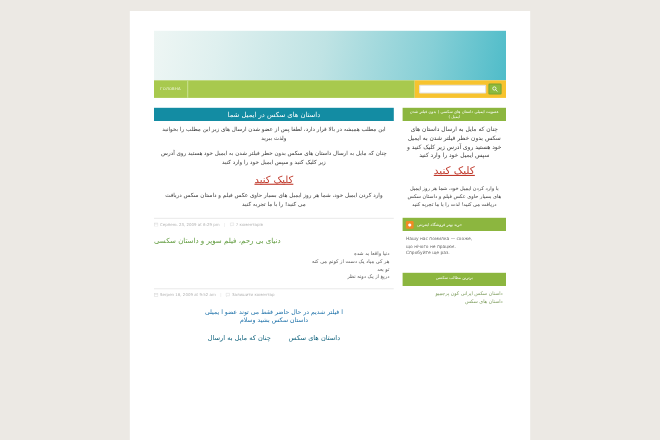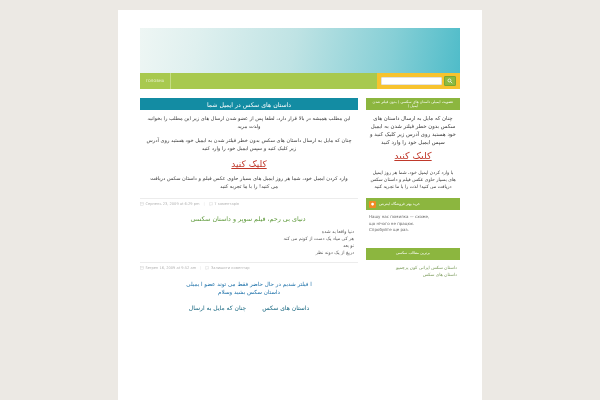--- a/index.html
+++ b/index.html
@@ -98,21 +98,21 @@
     margin-top:6px;padding-top:3px;
     border-top:1px solid #ececec;
     display:flex;align-items:center;gap:4px;
     color:#b3b3b3;font-size:3.6px;
   }
   .post-meta .mi{display:flex;align-items:center;gap:1.5px;}
   .post-meta svg{width:4px;height:4px;display:block;opacity:.6;}
   .post-meta .sep{color:#dcdcdc;}
   .post-title-green{
     color:#5f9a3c;font-size:6.4px;direction:rtl;
-    text-align:center;margin:0 0 5px 0;padding-right:2px;
+    text-align:left;margin:0 0 5px 0;padding-right:2px;
   }
   .post-lines{
     direction:rtl;text-align:right;
     color:#5a5a5a;font-size:4.6px;line-height:7px;
     padding-right:4px;
   }
   .post-lines div{margin:0;}
   .post-block3{
     direction:rtl;text-align:center;
     color:#1a6fa8;font-size:5.6px;line-height:8px;

